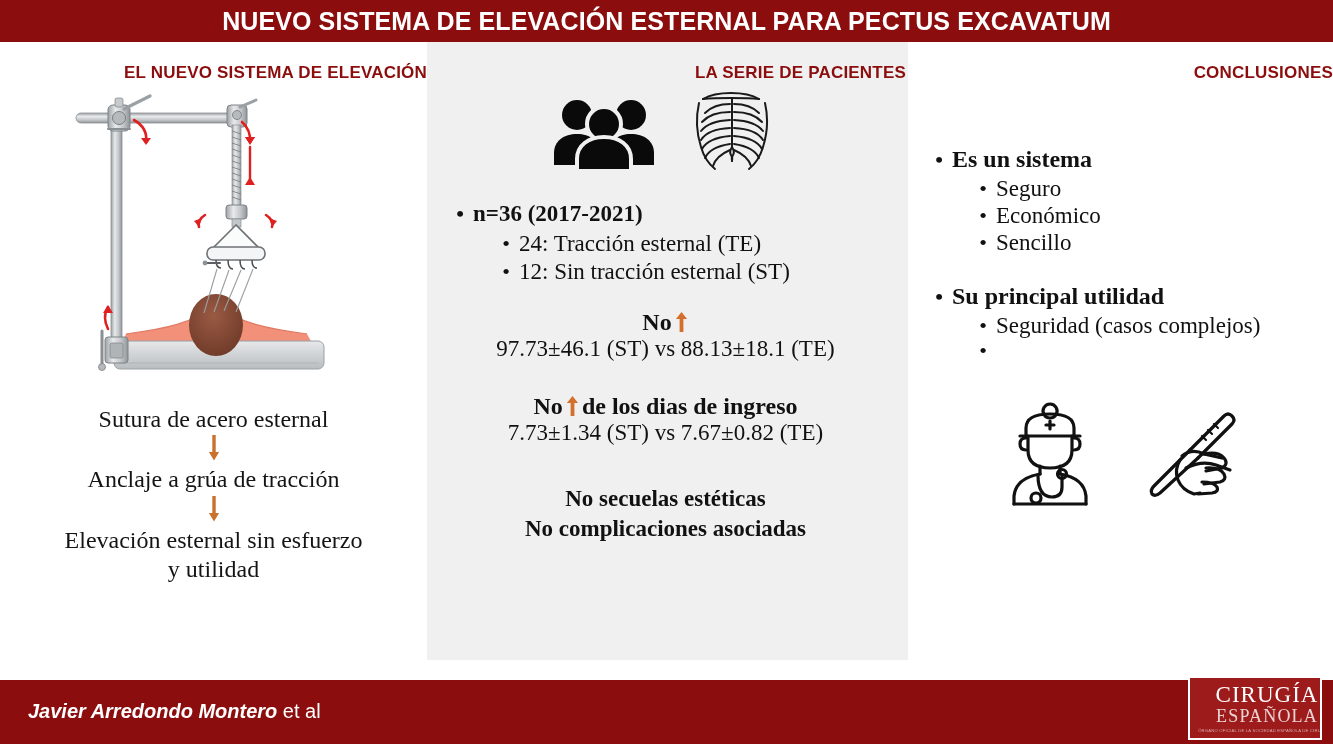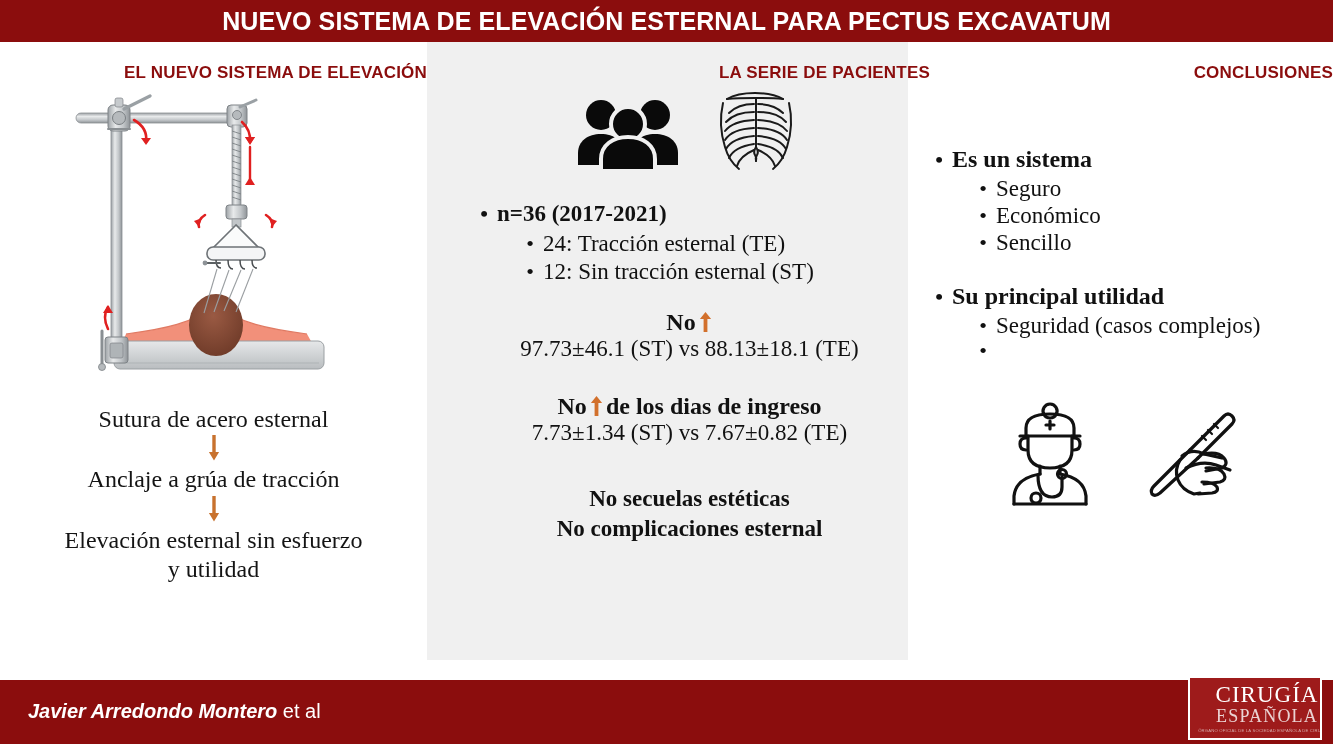--- a/index.html
+++ b/index.html
@@ -49,21 +49,21 @@
     background: #F0F0F0;
   }
 
   
   .col {
     position: absolute;
     top: 42px;
     height: 618px;
   }
   .col-left   { left: 0px;   width: 427px; }
-  .col-center { left: 449px; width: 481px; }
+  .col-center { left: 425px; width: 481px; }
   .col-right  { left: 908px; width: 425px; }
 
   .col-heading {
     text-align: right;
     color: #8B0D0D;
     font-family: "Liberation Sans", sans-serif;
     font-weight: bold;
     font-size: 17px;
     letter-spacing: 0.2px;
     margin-top: 21px;
@@ -492,21 +492,21 @@
               <path d="M5.6 21 v-13 h-3.7 L7.5 1 l5.6 7 h-3.7 v13 z" fill="#D2702C"></path>
             </svg>
         </span>
         <span>de los dias de ingreso</span>
       </div>
       <div class="result-values">7.73±1.34 (ST) vs 7.67±0.82 (TE)</div>
     </div>
 
     <div class="closing-block">
       <div>No secuelas estéticas</div>
-      <div>No complicaciones esternal</div>
+      <div>No complicaciones asociadas</div>
     </div>
   </div>
 
   <div class="col col-right">
     <div class="col-heading">CONCLUSIONES</div>
 
     <div class="concl-wrap">
       <div class="concl-group first">
         <div class="cl-row cl-l1">
           <span class="cl-dot">•</span>

